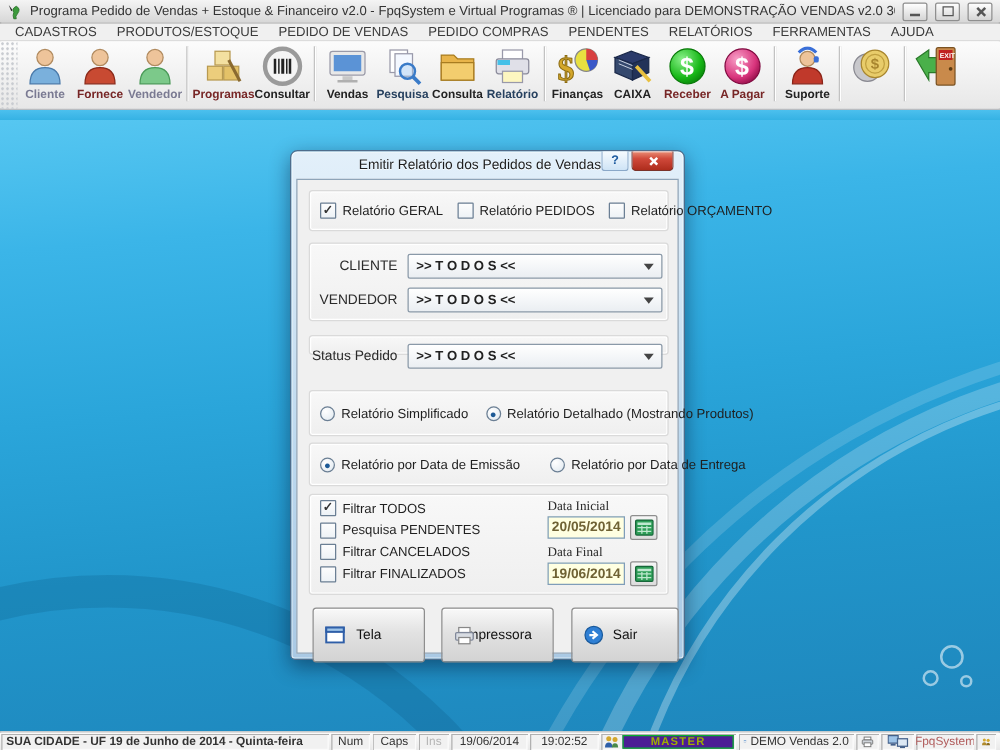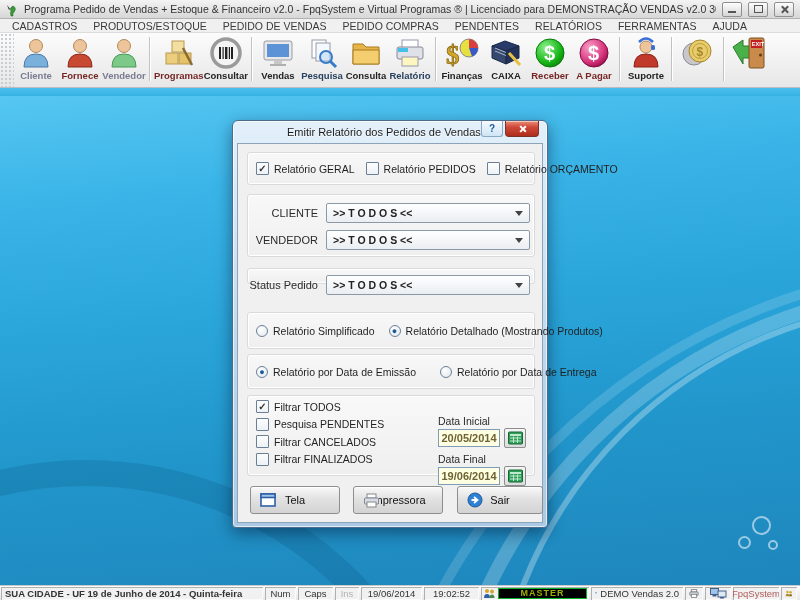--- a/index.html
+++ b/index.html
@@ -72,43 +72,43 @@
   .cb{display:flex;align-items:center;gap:5px;cursor:pointer;}
   .cb-box{width:13px;height:13px;border:1px solid #6b7f94;border-radius:1px;background:linear-gradient(#fdfdfd,#edf2f6);font-size:10px;font-weight:bold;color:#333;display:flex;align-items:center;justify-content:center;line-height:1;flex:0 0 auto;box-sizing:border-box;}
   .cb-label{font-size:10.5px;color:#1f1f1f;white-space:nowrap;}
   .rb{display:flex;align-items:center;gap:5px;cursor:pointer;}
   .rb-circle{width:12px;height:12px;border:1px solid #6b7f94;border-radius:50%;background:radial-gradient(circle at 35% 30%,#fff,#dfe8ef);display:flex;align-items:center;justify-content:center;flex:0 0 auto;box-sizing:border-box;}
   .rb-dot{font-size:9px;line-height:10px;color:#1d5a96;}
   .rb-label{font-size:10.5px;color:#1f1f1f;white-space:nowrap;}
 
   .filter-col{position:absolute;left:8px;top:4px;display:flex;flex-direction:column;gap:4.5px;}
   .dates-block{position:absolute;left:190px;top:2px;width:94px;}
-  .date-label{font-size:10.5px;color:#2a2a2a;margin:17px 0 1px 0;}
+  .date-label{font-size:10.5px;color:#2a2a2a;margin:2px 0 1px 0;font-family:Liberation Serif, serif;}
   .date-row{display:flex;align-items:center;gap:4px;}
   .date-in{width:62px;height:18px;background:#ffffe1;border:1px solid #7f9db9;font-size:11px;font-weight:bold;color:#6f6234;display:flex;align-items:center;justify-content:center;box-sizing:border-box;}
   .cal-btn{width:22px;height:20px;border:1px solid #8e8e8e;border-radius:2px;background:linear-gradient(#f6f6f6,#dcdcdc);display:flex;align-items:center;justify-content:center;cursor:pointer;box-sizing:border-box;}
   .df2{margin-top:5px;}
 
-  .btn{position:absolute;top:342px;height:28px;border:1px solid #8e8e8e;border-radius:3px;background:linear-gradient(#f9f9f9,#e2e2e2 45%,#d3d3d3);display:flex;align-items:center;justify-content:center;font-size:11px;color:#111;cursor:pointer;box-shadow:inset 0 1px 0 #fff;box-sizing:border-box;}
+  .btn{position:absolute;top:342px;height:44px;border:1px solid #8e8e8e;border-radius:3px;background:linear-gradient(#f9f9f9,#e2e2e2 45%,#d3d3d3);display:flex;align-items:center;justify-content:center;font-size:11px;color:#111;cursor:pointer;box-shadow:inset 0 1px 0 #fff;box-sizing:border-box;}
   .btn .bicon{position:absolute;left:9px;display:flex;align-items:center;}
   .btn-tela{left:12px;width:90px;}
   .btn-imp{left:115px;width:90px;}
   .btn-sair{left:219px;width:86px;}
 
   
   .statusbar{position:absolute;left:0;top:585px;width:800px;height:15px;background:linear-gradient(#fdfdfd,#e8e8e8);border-top:1px solid #c9c9c9;display:flex;align-items:center;gap:2px;padding:0 1px;box-sizing:border-box;}
   .sp{height:13px;background:#f1f1f1;box-shadow:inset 1px 1px 0 #b0b0b0,inset -1px -1px 0 #fbfbfb;font-size:9.5px;color:#333;display:flex;align-items:center;padding:0 4px;white-space:nowrap;overflow:hidden;box-sizing:border-box;flex:0 0 auto;}
   .sp-loc{width:262px;font-weight:bold;}
   .sp-num{width:31px;justify-content:center;}
   .sp-caps{width:35px;justify-content:center;}
   .sp-ins{width:24px;justify-content:center;color:#b4b4b4;}
   .sp-date{width:61px;justify-content:center;}
   .sp-time{width:55px;justify-content:center;}
   .sp-master{width:108px;padding:0 2px;}
-  .master-box{flex:1;height:9px;margin-left:2px;background:#000000;border:1px solid #0ab02e;font-size:9px;font-weight:bold;color:#9fae00;display:flex;align-items:center;justify-content:center;letter-spacing:1px;}
+  .master-box{flex:1;height:9px;margin-left:2px;background:#4c1d95;border:1px solid #0ab02e;font-size:9px;font-weight:bold;color:#9fae00;display:flex;align-items:center;justify-content:center;letter-spacing:1px;}
   .sp-demo{width:92px;gap:3px;}
   .sp-printer{width:18px;justify-content:center;}
   .sp-net{width:26px;justify-content:center;}
   .sp-brand{width:46px;justify-content:center;color:#b05a5a;}
   .sp-people2{width:16px;justify-content:center;}
 </style>
 </head>
 <body>
 
 <div class="app">

